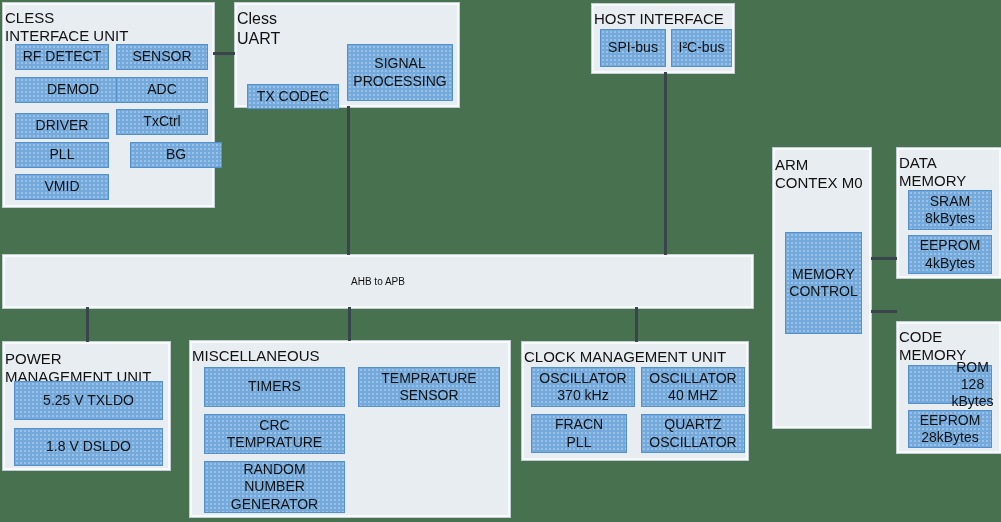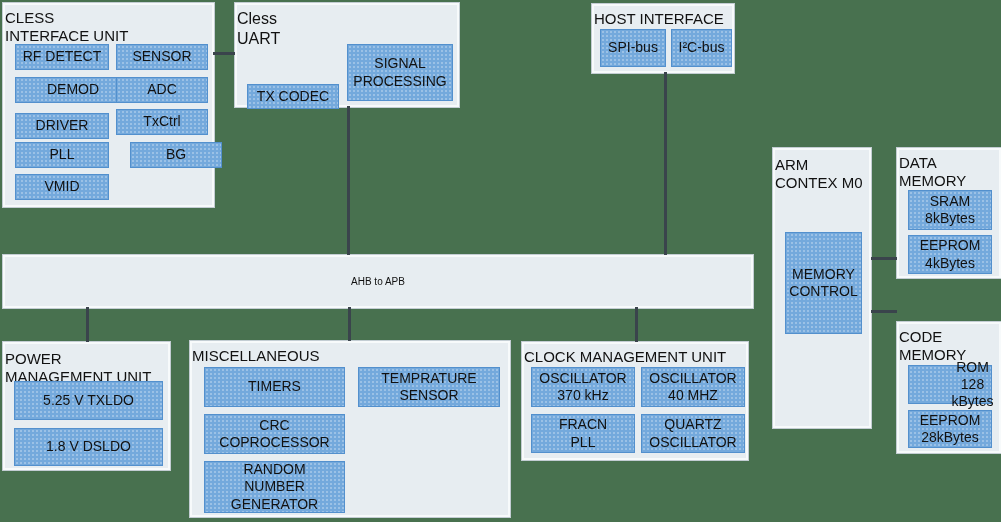--- a/index.html
+++ b/index.html
@@ -108,33 +108,33 @@
     <div class="block" style="left:9px;top:37px;width:149px;height:39px;">5.25 V TXLDO</div>
     <div class="block" style="left:9px;top:84px;width:149px;height:38px;">1.8 V DSLDO</div>
   </div>
 
   <div class="panel" style="left:190px;top:341px;width:320px;height:176px;">
     <div class="panel-title">MISCELLANEOUS</div>
     <div class="block" style="left:12px;top:24px;width:141px;height:40px;">TIMERS</div>
     <div class="block" style="left:166px;top:24px;width:142px;height:40px;">TEMPRATURE
 SENSOR</div>
     <div class="block" style="left:12px;top:71px;width:141px;height:40px;">CRC
-COPROCESSOR</div>
+TEMPRATURE</div>
     <div class="block" style="left:12px;top:118px;width:141px;height:52px;">RANDOM
 NUMBER
 GENERATOR</div>
   </div>
 
   <div class="panel" style="left:522px;top:342px;width:226px;height:118px;">
     <div class="panel-title">CLOCK MANAGEMENT UNIT</div>
     <div class="block" style="left:7px;top:23px;width:104px;height:40px;">OSCILLATOR
 370 kHz</div>
     <div class="block" style="left:117px;top:23px;width:104px;height:40px;">OSCILLATOR
 40 MHZ</div>
-    <div class="block" style="left:7px;top:70px;width:104px;height:39px;">FRACN
+    <div class="block" style="left:7px;top:70px;width:96px;height:39px;">FRACN
 PLL</div>
     <div class="block" style="left:117px;top:70px;width:104px;height:39px;">QUARTZ
 OSCILLATOR</div>
   </div>
 
   <div class="hline" style="left:213px;top:52px;width:22px;height:3px;"></div>
   <div class="vline" style="left:347px;top:106px;width:3px;height:149px;"></div>
   <div class="vline" style="left:664px;top:72px;width:3px;height:183px;"></div>
   <div class="vline" style="left:86px;top:307px;width:3px;height:35px;"></div>
   <div class="vline" style="left:348px;top:307px;width:3px;height:34px;"></div>

